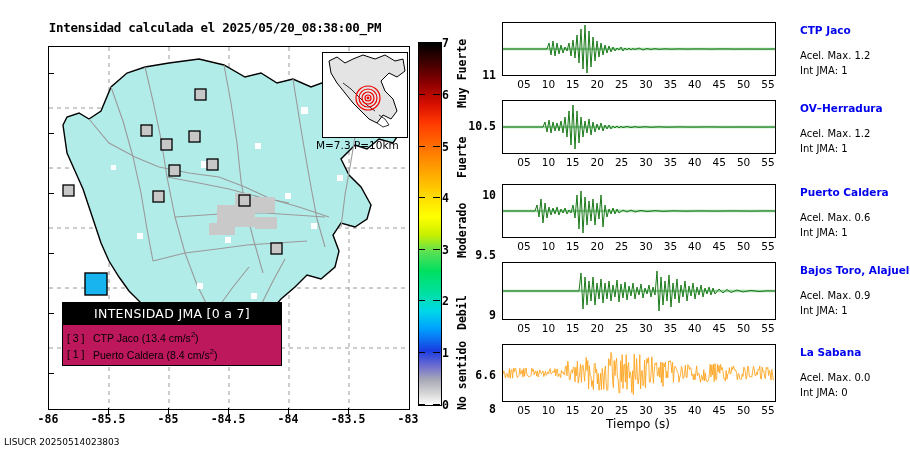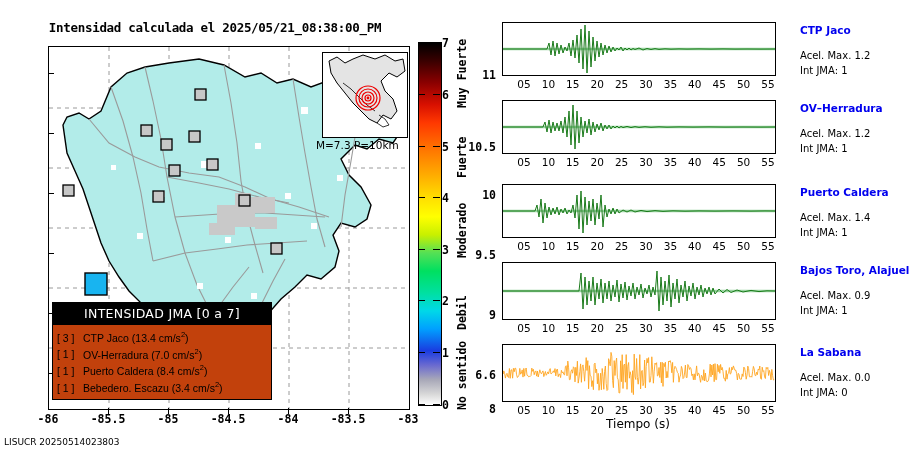--- a/index.html
+++ b/index.html
@@ -25,21 +25,21 @@
       font-size:11.5px;font-weight:bold;color:#000;font-family:"DejaVu Sans Mono",monospace;}
   .xtick{position:absolute;top:408px;width:0;height:6px;border-left:1.4px solid #000;}
 
   
   #inset{left:322px;top:52px;width:84px;height:84px;border:1.4px solid #000;background:#fff;
       overflow:hidden;}
   #inset-caption{left:316px;top:139px;width:110px;font-size:10.5px;color:#000;
       font-family:"DejaVu Sans",sans-serif;}
 
   
-  #legend-box{left:52px;top:302px;width:218px;background:#c2410c;border:1px solid #000;}
+  #legend-box{left:62px;top:302px;width:218px;background:#be185d;border:1px solid #000;}
   #legend-title{background:#000;color:#fff;text-align:center;font-size:12.5px;
      font-family:"DejaVu Sans",sans-serif;padding:3px 0 4px;letter-spacing:0.3px;}
   #legend-list{padding:3px 4px 4px 4px;}
   .legend-row{font-family:Liberation Sans, sans-serif;font-size:10.5px;color:#000;
      line-height:13.2px;white-space:nowrap;}
   .legend-row .cnt{display:inline-block;width:26px;}
   sup{font-size:7.5px;}
 
   
   #cbar{left:418px;top:42px;width:22px;height:362px;border:1.3px solid #000;}
@@ -60,21 +60,21 @@
   .wf-xlab{position:absolute;font-size:10.5px;color:#000;text-align:center;width:24px;
      font-family:"DejaVu Sans",sans-serif;}
   #tiempo-label{position:absolute;left:502px;width:272px;top:417px;text-align:center;
      font-size:12px;color:#000;font-family:"DejaVu Sans",sans-serif;}
 
   #footer{left:4px;top:437px;font-size:9px;color:#000;font-family:"DejaVu Sans",sans-serif;}
 </style>
 </head>
 <body>
 
-<div class="abs" id="map-title">Intensidad calculada el 2025/05/21_08:38:00_PM</div>
+<div class="abs" id="map-title">Intensidad calculada el 2025/05/20_08:38:00_PM</div>
 
 <div class="abs" id="map-panel">
   <svg id="map-land" viewBox="0 0 360 362" preserveAspectRatio="none">
 
     <g stroke="#9a9a9a" stroke-width="1" stroke-dasharray="4,4">
       <line x1="60" y1="0" x2="60" y2="362"></line>
       <line x1="120" y1="0" x2="120" y2="362"></line>
       <line x1="180" y1="0" x2="180" y2="362"></line>
       <line x1="240" y1="0" x2="240" y2="362"></line>
       <line x1="300" y1="0" x2="300" y2="362"></line>
@@ -144,21 +144,21 @@
       <rect x="190" y="148" width="11" height="11"></rect>
       <rect x="222" y="196" width="11" height="11"></rect>
       <rect x="14" y="138" width="11" height="11"></rect>
     </g>
 
     <rect x="36" y="226" width="22" height="22" fill="#18b4f0" stroke="#000" stroke-width="1.4"></rect>
   </svg>
 </div>
 
 <div class="abs ylab" style="top:68px;">11</div>
-<div class="abs ylab" style="top:140px;">10.5</div>
+<div class="abs ylab" style="top:119px;">10.5</div>
 <div class="abs ylab" style="top:188px;">10</div>
 <div class="abs ylab" style="top:248px;">9.5</div>
 <div class="abs ylab" style="top:308px;">9</div>
 <div class="abs ylab" style="top:368px;">6.6</div>
 <div class="abs ylab" style="top:402px;">8</div>
 <div class="ytick" style="top:73px;"></div>
 <div class="ytick" style="top:133px;"></div>
 <div class="ytick" style="top:193px;"></div>
 <div class="ytick" style="top:253px;"></div>
 <div class="ytick" style="top:313px;"></div>
@@ -196,27 +196,21 @@
 </div>
 <div class="abs" id="inset-caption">M=7.3 P=10km</div>
 
 <div class="abs" id="legend-box">
   <div id="legend-title">INTENSIDAD JMA [0 a 7]</div>
   <div id="legend-list">
     <div class="legend-row">
       <span class="cnt">[ 3 ]</span><span>CTP Jaco</span> (<span>13.4 cm/s</span><sup>2</sup>)
     </div>
     <div class="legend-row">
-      <span class="cnt">[ 1 ]</span><span>OV-Herradura</span> (<span>7.0 cm/s</span><sup>2</sup>)
-    </div>
-    <div class="legend-row">
       <span class="cnt">[ 1 ]</span><span>Puerto Caldera</span> (<span>8.4 cm/s</span><sup>2</sup>)
-    </div>
-    <div class="legend-row">
-      <span class="cnt">[ 1 ]</span><span>Bebedero. Escazu</span> (<span>3.4 cm/s</span><sup>2</sup>)
     </div>
   </div>
 </div>
 
 <div class="abs" id="cbar" style="background:linear-gradient(to bottom,
      #000000 0%, #3a0000 5%, #8b0000 11%, #d81000 17%, #ff3800 22%,
      #ff7a00 30%, #ffb000 37%, #ffe000 43%, #ffff00 48%,
      #c8f000 53%, #55e055 58%, #00e060 63%, #00e0a0 69%,
      #00d8e8 74%, #00a0ff 79%, #1a3ce0 85%, #6a6ad0 89%,
      #a8a8b8 93%, #d8d8d8 97%, #ffffff 100%);"></div>
@@ -288,21 +282,21 @@
     <line x1="0" y1="26" x2="272" y2="26" stroke="#99d4a0" stroke-width="2.4"></line>
     <path d="M0,26 L32,26 L34,20 L36,32 L38,14 L40,38 L42,18 L44,33 L46,22 L48,30 L50,23
              L52,29 L54,22 L56,30 L58,24 L60,28 L62,23 L64,29 L66,25 L68,28 L70,20 L72,33
              L74,10 L76,44 L78,6 L80,48 L82,12 L84,40 L86,16 L88,36 L90,14 L92,40 L94,18
              L96,34 L98,10 L100,42 L102,20 L104,32 L106,24 L108,29 L110,23 L112,29 L114,24
              L116,28 L120,25 L124,27 L128,25 L132,27 L138,25.4 L144,26.6 L152,25.6 L160,26.4
              L170,25.8 L182,26.2 L196,25.9 L212,26.1 L230,25.9 L248,26.1 L262,25.9 L272,26" fill="none" stroke="#1a7a1a" stroke-width="1"></path>
   </svg>
 </div>
 <div class="wf-sta" style="top:186px;">Puerto Caldera</div>
-<div class="wf-meta" style="top:212px;">Acel. Max. 1.4</div>
+<div class="wf-meta" style="top:212px;">Acel. Max. 0.6</div>
 <div class="wf-meta" style="top:227px;">Int JMA: 1</div>
 
 <div class="wf-panel" style="top:262px;height:56px;">
   <svg viewBox="0 0 272 56" preserveAspectRatio="none" width="272" height="56">
     <line x1="0" y1="28" x2="272" y2="28" stroke="#99d4a0" stroke-width="2.4"></line>
     <path d="M0,28 L76,28 L78,10 L80,46 L82,14 L84,42 L86,18 L88,38 L90,14 L92,42 L94,20
              L96,36 L98,16 L100,40 L102,20 L104,36 L106,18 L108,38 L110,22 L112,34 L114,17
              L116,39 L118,21 L120,35 L122,19 L124,37 L126,23 L128,33 L130,20 L132,36 L134,24
              L136,32 L138,21 L140,35 L142,25 L144,31 L146,22 L148,34 L150,24 L152,32
              L154,8 L156,48 L158,14 L160,42 L162,18 L164,38 L166,12 L168,44 L170,20 L172,36

